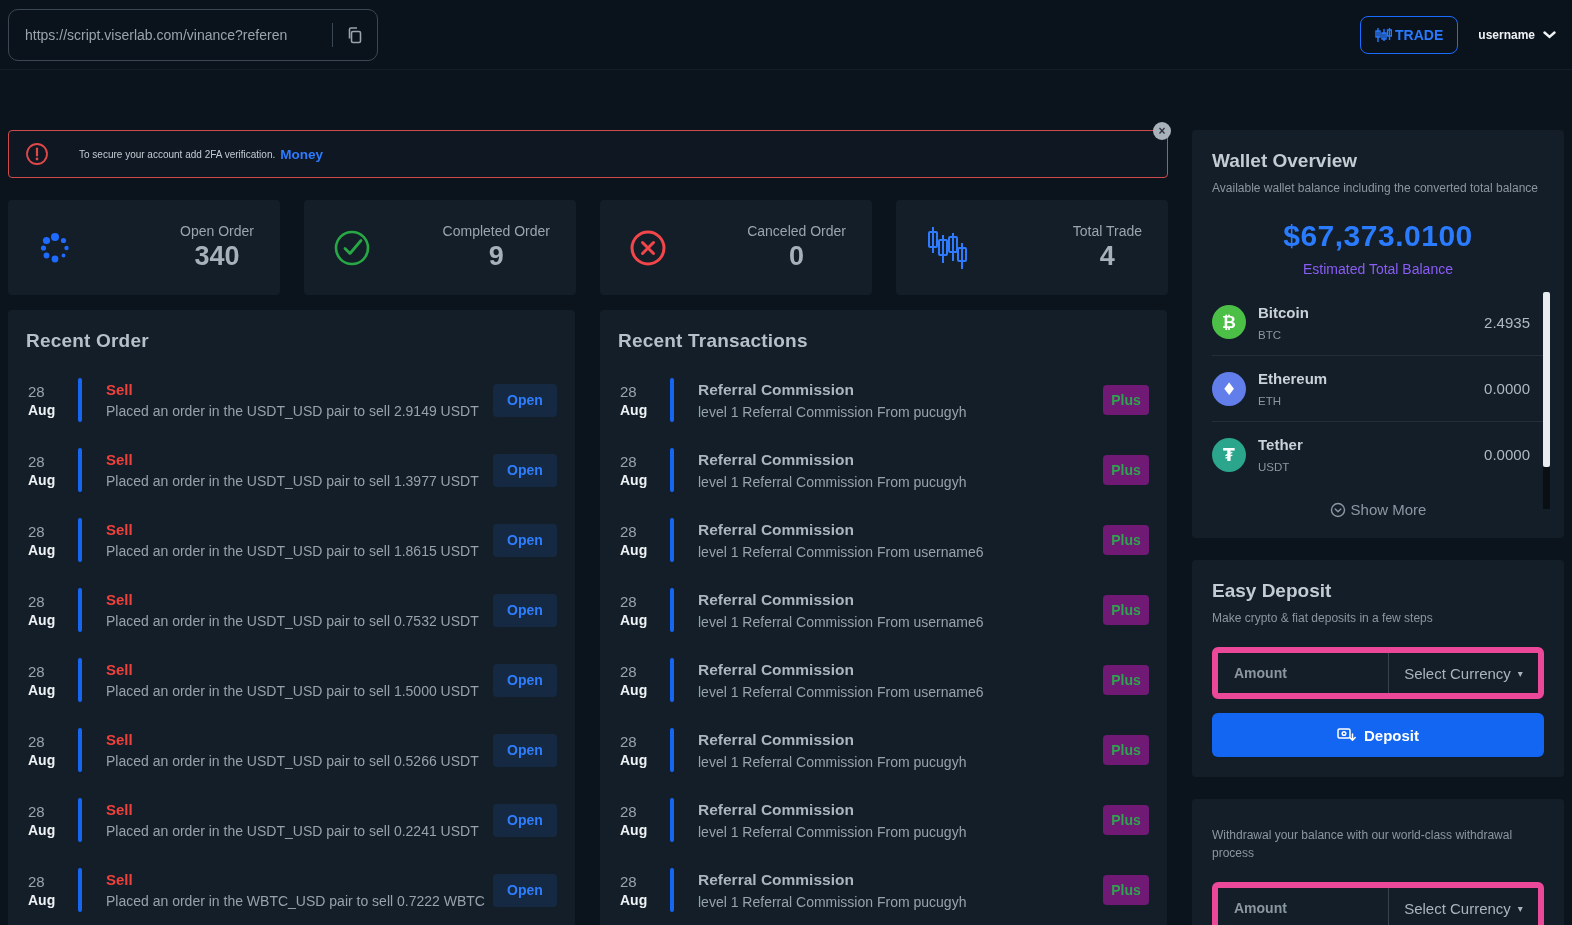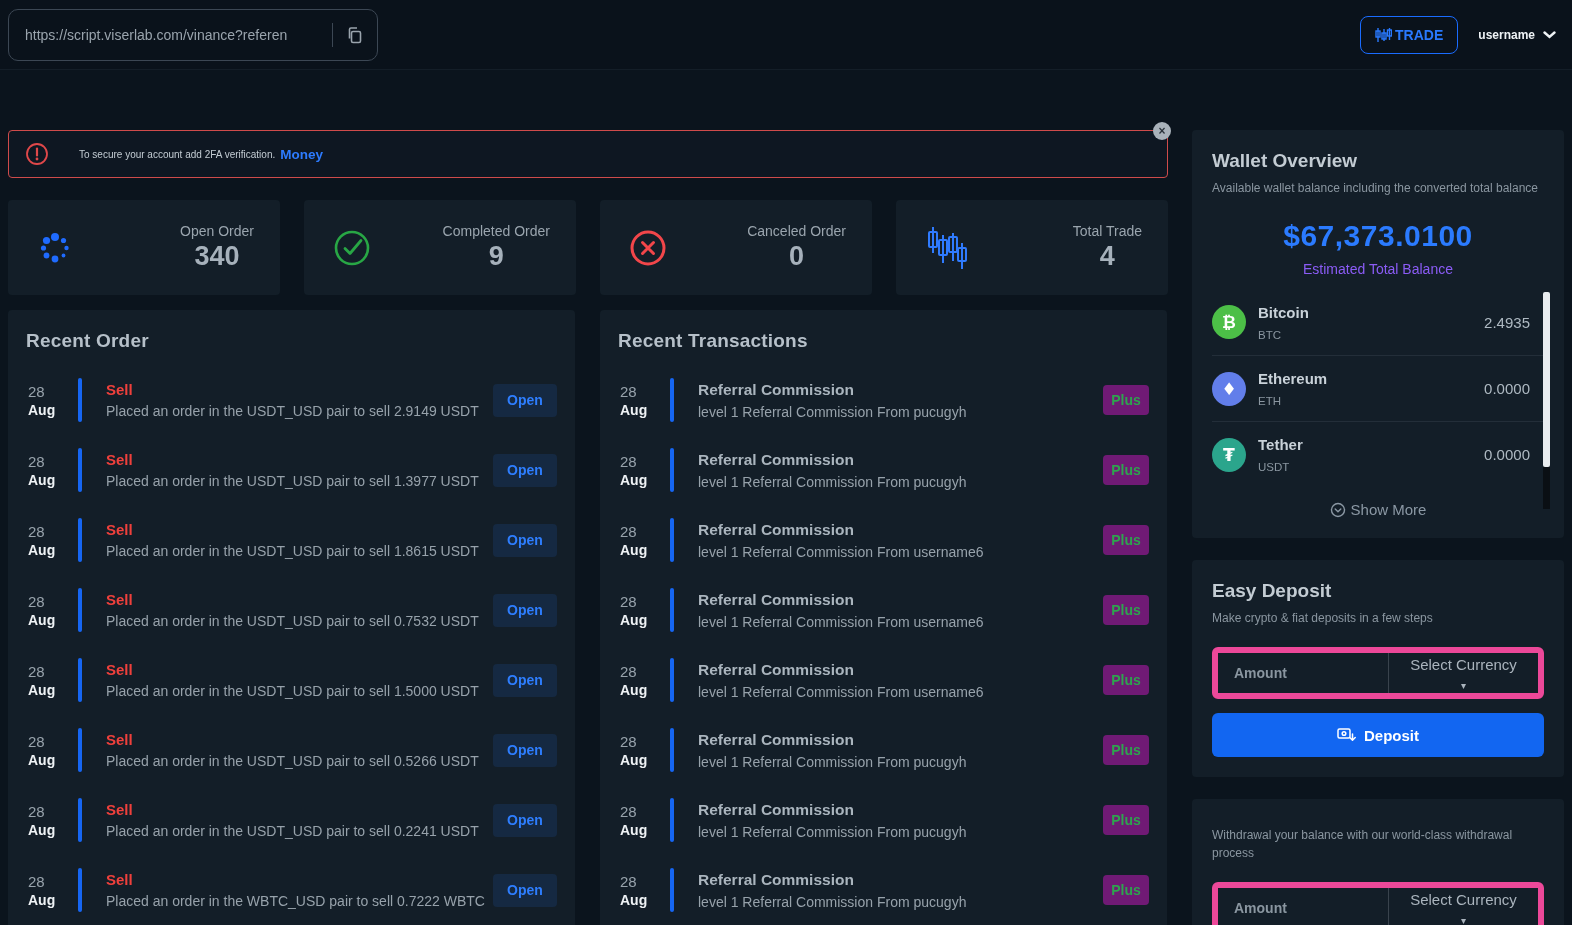--- a/index.html
+++ b/index.html
@@ -126,21 +126,20 @@
   .amount-input {
     flex:1; background:transparent; border:none; outline:none; color:#c3ccd3;
     font-size:14px; font-weight:bold; padding:0 16px; min-width:0;
     font-family:"Liberation Sans", sans-serif;
   }
   .amount-input::placeholder { color:#8a96a0; opacity:1; }
   .currency-select {
     width:150px; border-left:1px solid #39434d; display:flex; align-items:center; justify-content:center;
     gap:7px; color:#aab4bd; font-size:15px; cursor:pointer; background:none; border-top:none; border-right:none; border-bottom:none;
     font-family:"Liberation Sans", sans-serif;
-    flex-direction:column;
   }
   .caret { font-size:10px; color:#aab4bd; }
   .deposit-btn {
     width:100%; height:44px; margin-top:14px; border:none; border-radius:6px;
     background:#1266f1; color:#ffffff; font-size:15px; font-weight:bold; cursor:pointer;
     display:flex; align-items:center; justify-content:center; gap:8px;
     font-family:"Liberation Sans", sans-serif;
   }
   .mt22 { margin-top:22px; }
   svg { display:block; }

